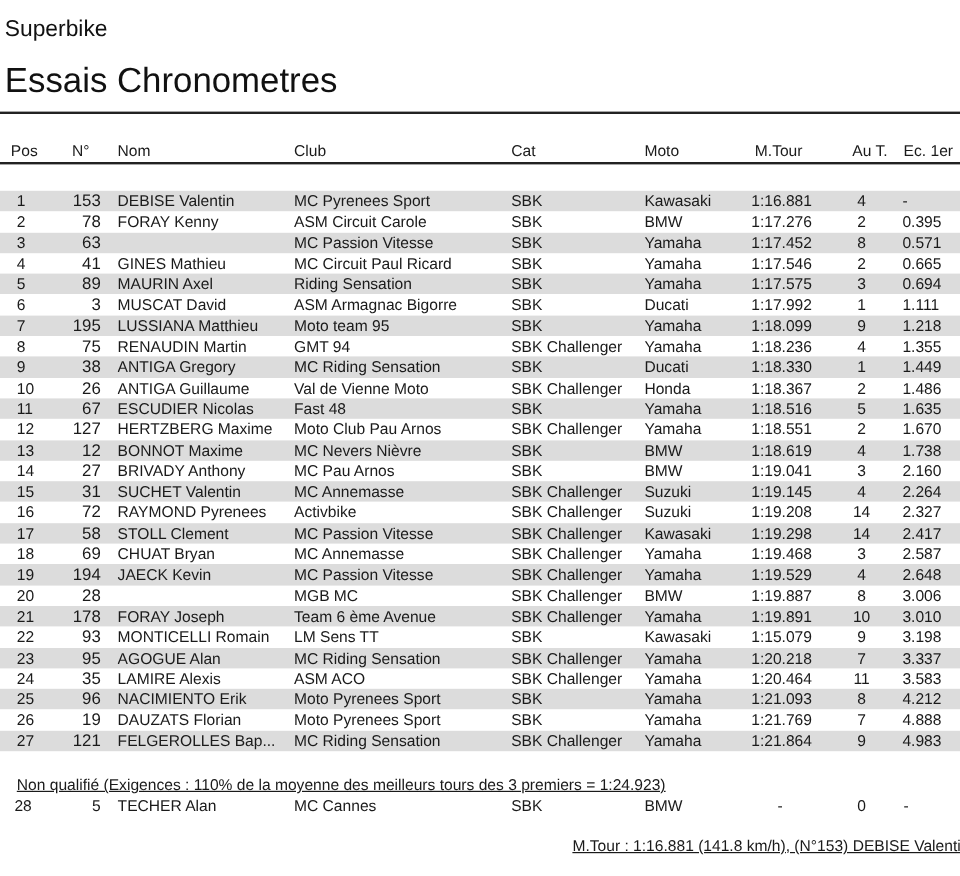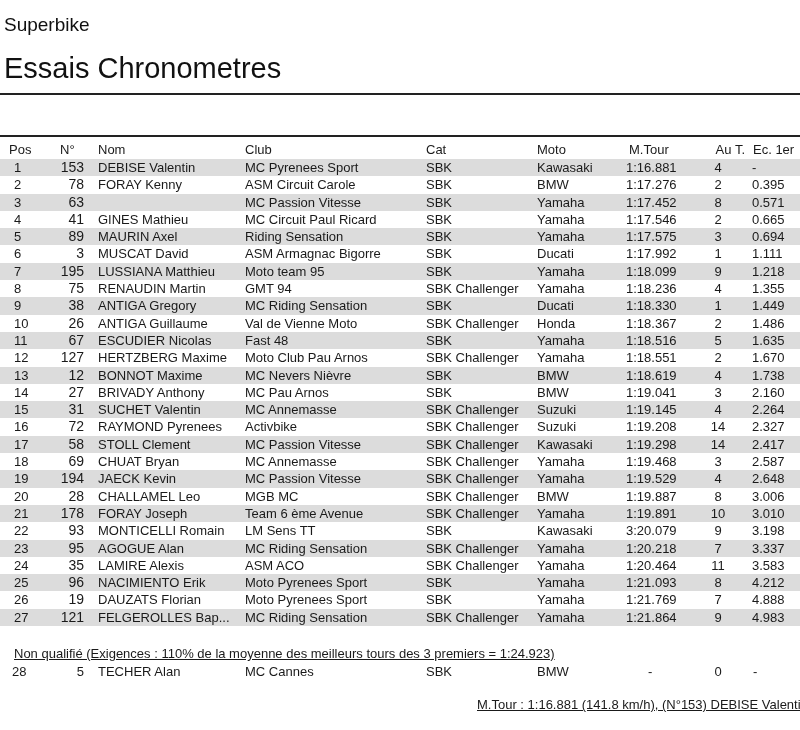--- a/index.html
+++ b/index.html
@@ -3,36 +3,36 @@
   <meta charset="utf-8">
   <style>
     html, body { margin: 0; padding: 0; background: #ffffff; }
     body {
       width: 800px; height: 730px; overflow: hidden; position: relative;
       font-family: "Liberation Sans", sans-serif; color: #1a1a1a;
     }
     .title1 { position: absolute; left: 4px; top: 10px; font-size: 19px; line-height: 30px; color: #111; }
     .title2 { position: absolute; left: 4px; top: 53px; font-size: 29px; line-height: 30px; color: #111; }
     .rule-top { position: absolute; left: 0; top: 93px; width: 800px; height: 2px; background: #222; }
-    .header { position: absolute; left: 0; top: 117px; width: 702px; height: 18px; font-size: 13px; line-height: 18px; margin-top: 24px; }
+    .header { position: absolute; left: 0; top: 117px; width: 702px; height: 18px; font-size: 13px; line-height: 18px; }
     .rule-head { position: absolute; left: 0; top: 135px; width: 800px; height: 2px; background: #222; }
     .col { position: absolute; white-space: nowrap; }
     .c-pos  { left: 9px; width: 30px; }
     .c-num  { left: 52px; width: 32px; text-align: right; }
     .c-nom  { left: 98px; width: 146px; overflow: hidden; }
     .c-club { left: 245px; width: 180px; overflow: hidden; }
     .c-cat  { left: 426px; width: 110px; }
     .c-moto { left: 537px; width: 85px; }
     .c-tour { left: 626px; width: 70px; }
     .c-aut  { left: 700px; width: 36px; text-align: center; }
     .c-ec   { left: 753px; width: 60px; }
     .header .c-pos { left: 9px; }
     .header .c-num { left: 60px; text-align: left; }
     .header .c-tour { left: 629px; }
-    .header .c-aut { left: 705px; width: 40px; text-align: right; }
+    .header .c-aut { left: 705px; width: 40px; text-align: center; }
     .header .c-ec { left: 753px; }
     .rows { position: absolute; left: 0; top: 159px; width: 800px; }
     .row { position: relative; height: 17.3px; font-size: 13px; line-height: 17.3px; }
     .row.shade { background: #dcdcdc; }
     .row .c-pos { left: 14px; width: 24px; }
     .row .c-num { font-size: 14px; }
     .row .c-ec { left: 752px; }
     .nq-title { position: absolute; left: 1px; top: 646px; font-size: 13px; line-height: 16px; text-decoration: underline; white-space: nowrap; padding-left: 13px; }
     .nq-row { position: absolute; left: 0; top: 663px; width: 800px; height: 17px; font-size: 13px; line-height: 17px; }
     .nq-row .c-pos { left: 12px; }
@@ -266,21 +266,20 @@
       <span class="col c-club">MC Passion Vitesse</span>
       <span class="col c-cat">SBK Challenger</span>
       <span class="col c-moto">Yamaha</span>
       <span class="col c-tour">1:19.529</span>
       <span class="col c-aut">4</span>
       <span class="col c-ec">2.648</span>
     </div>
     <div class="row">
       <span class="col c-pos">20</span>
       <span class="col c-num">28</span>
-      <span class="col c-nom">CHALLAMEL Leo</span>
       <span class="col c-club">MGB MC</span>
       <span class="col c-cat">SBK Challenger</span>
       <span class="col c-moto">BMW</span>
       <span class="col c-tour">1:19.887</span>
       <span class="col c-aut">8</span>
       <span class="col c-ec">3.006</span>
     </div>
     <div class="row shade">
       <span class="col c-pos">21</span>
       <span class="col c-num">178</span>
@@ -292,21 +291,21 @@
       <span class="col c-aut">10</span>
       <span class="col c-ec">3.010</span>
     </div>
     <div class="row">
       <span class="col c-pos">22</span>
       <span class="col c-num">93</span>
       <span class="col c-nom">MONTICELLI Romain</span>
       <span class="col c-club">LM Sens TT</span>
       <span class="col c-cat">SBK</span>
       <span class="col c-moto">Kawasaki</span>
-      <span class="col c-tour">3:20.079</span>
+      <span class="col c-tour">1:15.079</span>
       <span class="col c-aut">9</span>
       <span class="col c-ec">3.198</span>
     </div>
     <div class="row shade">
       <span class="col c-pos">23</span>
       <span class="col c-num">95</span>
       <span class="col c-nom">AGOGUE Alan</span>
       <span class="col c-club">MC Riding Sensation</span>
       <span class="col c-cat">SBK Challenger</span>
       <span class="col c-moto">Yamaha</span>

